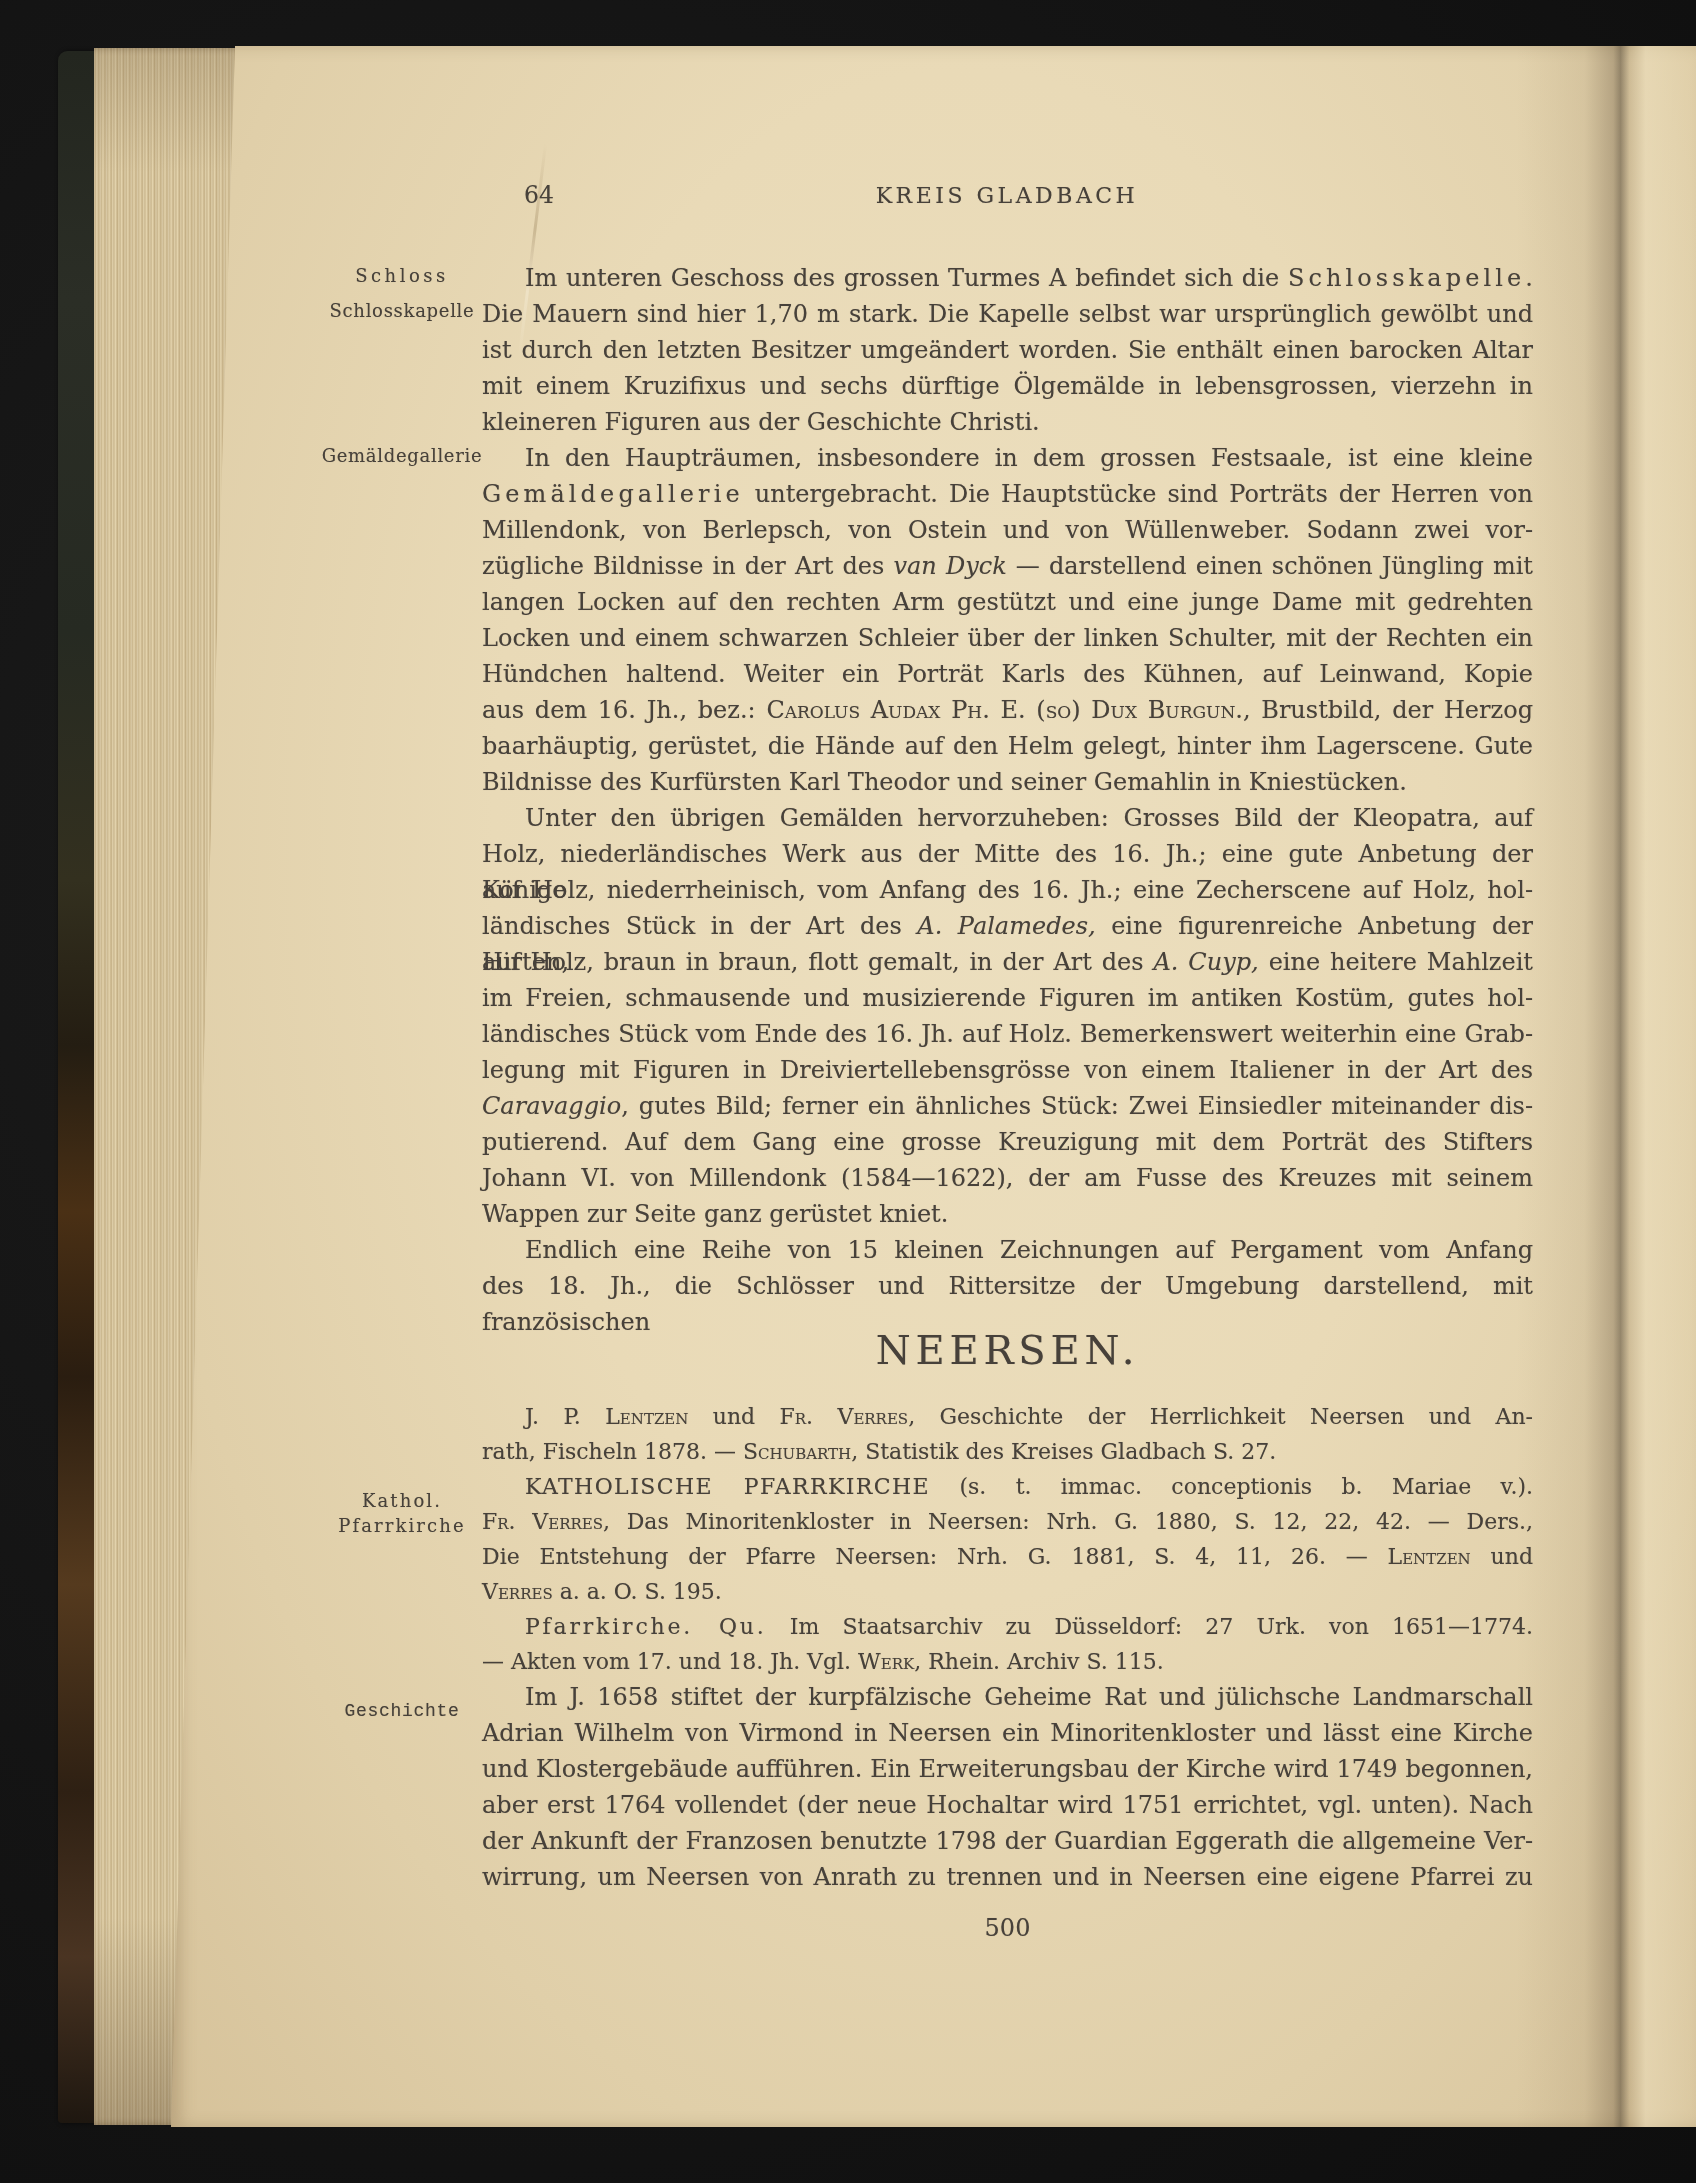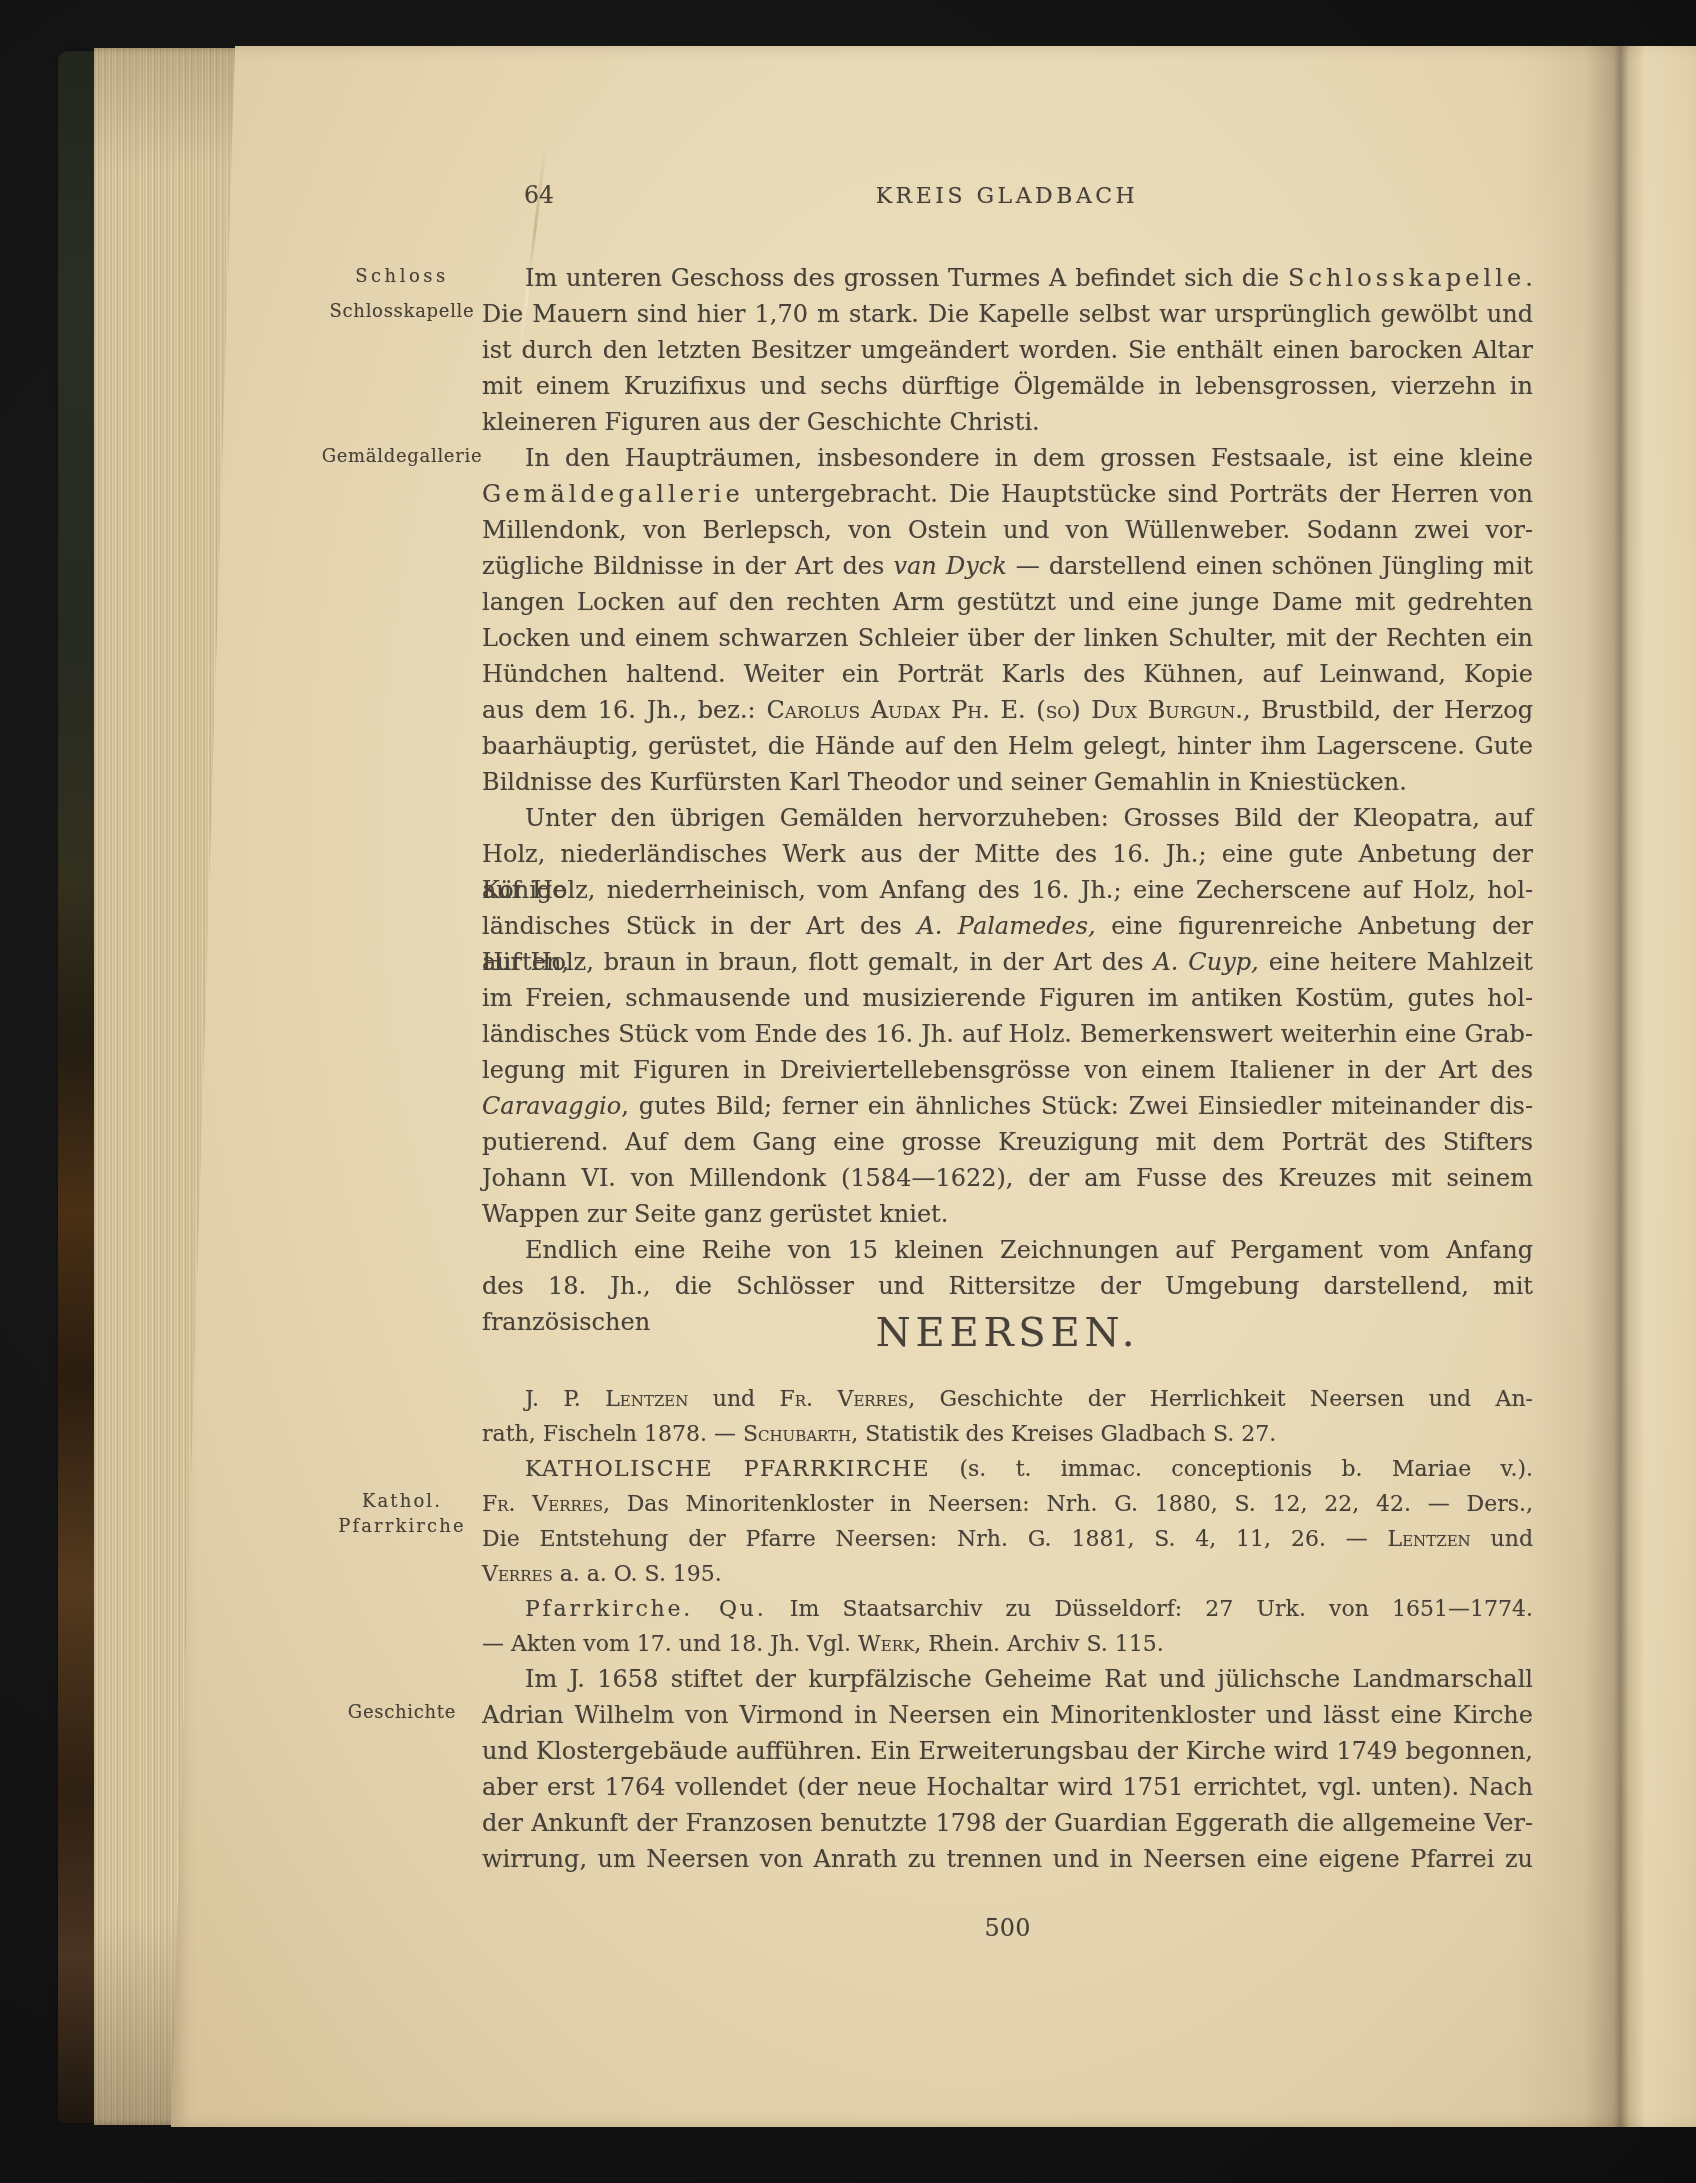--- a/index.html
+++ b/index.html
@@ -37,33 +37,33 @@
   .pageno{position:absolute;left:325px;top:135px;font-size:23.5px;margin-left:28px;}
   .runhead{position:absolute;left:311px;top:137px;width:1050px;text-align:center;
     font-size:22px;letter-spacing:3.5px;}
   
   .note{position:absolute;left:124px;width:214px;text-align:center;font-size:18px;line-height:23.5px;}
   .n-schloss{top:218px;letter-spacing:3.5px;}
   .n-schlosskapelle{top:253px;letter-spacing:0.7px;}
   .n-gemaelde{top:398px;letter-spacing:0.7px;}
   .n-kathol{top:1443px;letter-spacing:2.1px;}
   .n-pfarrkirche{top:1468px;letter-spacing:2.1px;}
-  .n-geschichte{top:1654px;letter-spacing:0.7px;}
+  .n-geschichte{top:1654px;letter-spacing:0.7px;font-family:Liberation Mono, monospace;}
   
   .col{position:absolute;left:311px;top:214px;width:1051px;}
   .line{height:36px;line-height:36px;font-size:24px;
     text-align:justify;text-align-last:justify;}
   .line.ind{text-indent:43px;}
   .line.end{text-align-last:left;}
   .small .line{font-size:22px;height:35px;line-height:35px;}
   .sc{font-variant:small-caps;}
   .sp{letter-spacing:4.1px;}
   .sp2{letter-spacing:2.8px;}
   .caps{letter-spacing:1.4px;}
-  .heading{margin-top:1px;height:54px;line-height:54px;text-align:center;
+  .heading{margin-top:19px;height:54px;line-height:54px;text-align:center;
     font-size:40px;letter-spacing:4.8px;}
   .gap-bib{margin-top:22px;}
   .footer{position:absolute;left:311px;top:1868px;width:1051px;text-align:center;font-size:24px;}
 </style>
 </head>
 <body>
 
 <div class="stage">
   <div class="binding"></div>
   <div class="page-stack"></div>

